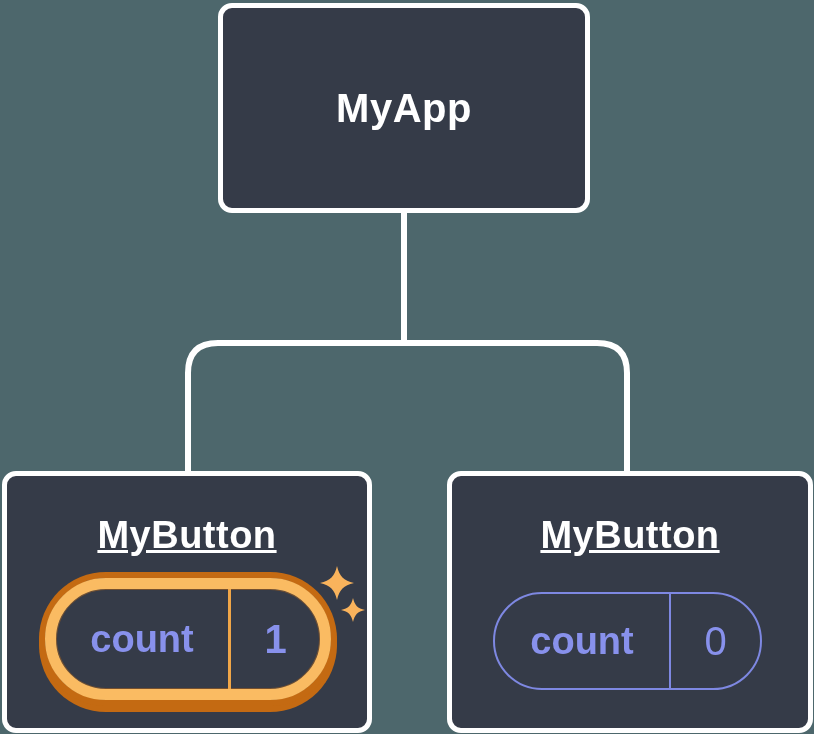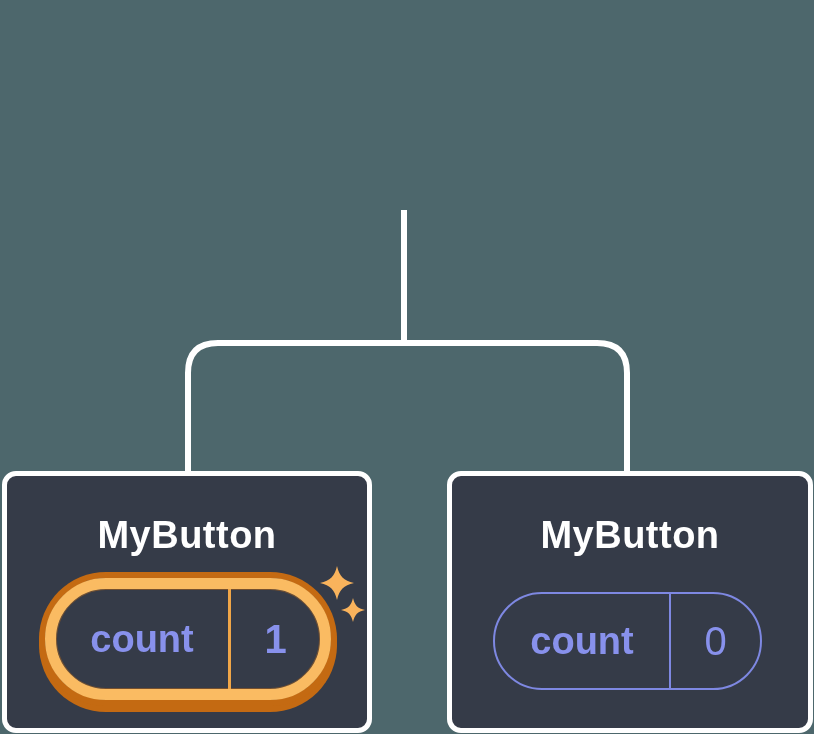--- a/index.html
+++ b/index.html
@@ -47,21 +47,21 @@
   .node-left{left:2px;top:471px;width:370px;height:262px;}
   .node-right{left:447px;top:471px;width:366px;height:262px;}
   .node-title{
     position:absolute;left:0;right:0;
     text-align:center;
     color:var(--text-primary);
     font-weight:700;
     letter-spacing:0.5px;
   }
   .node-root .node-title{top:78px;font-size:40px;}
-  .node-left .node-title,.node-right .node-title{top:38px;font-size:38px;}
+  .node-left .node-title,.node-right .node-title{top:38px;font-size:38px;text-decoration:underline;}
   .pill{
     position:absolute;
     display:flex;
     align-items:stretch;
     border-radius:999px;
     background:transparent;
   }
   .pill-highlight{
     left:38px;top:102px;width:286px;height:122px;
     border:11px solid var(--highlight-orange);
@@ -102,20 +102,23 @@
 </head>
 <body>
 
 <div class="canvas">
 
   <svg class="connectors" viewBox="0 0 814 734" aria-hidden="true">
     <path d="M404,210 L404,345"></path>
     <path d="M188,472 L188,373 Q188,343 218,343 L597,343 Q627,343 627,373 L627,472"></path>
   </svg>
 
+  <div class="node node-root">
+    <div class="node-title">MyApp</div>
+  </div>
 
   <div class="node node-left">
     <div class="node-title">MyButton</div>
     <div class="pill pill-highlight">
       <span class="pill-key">count</span>
       <span class="pill-divider"></span>
       <span class="pill-value value-bold">1</span>
     </div>
   </div>
 

